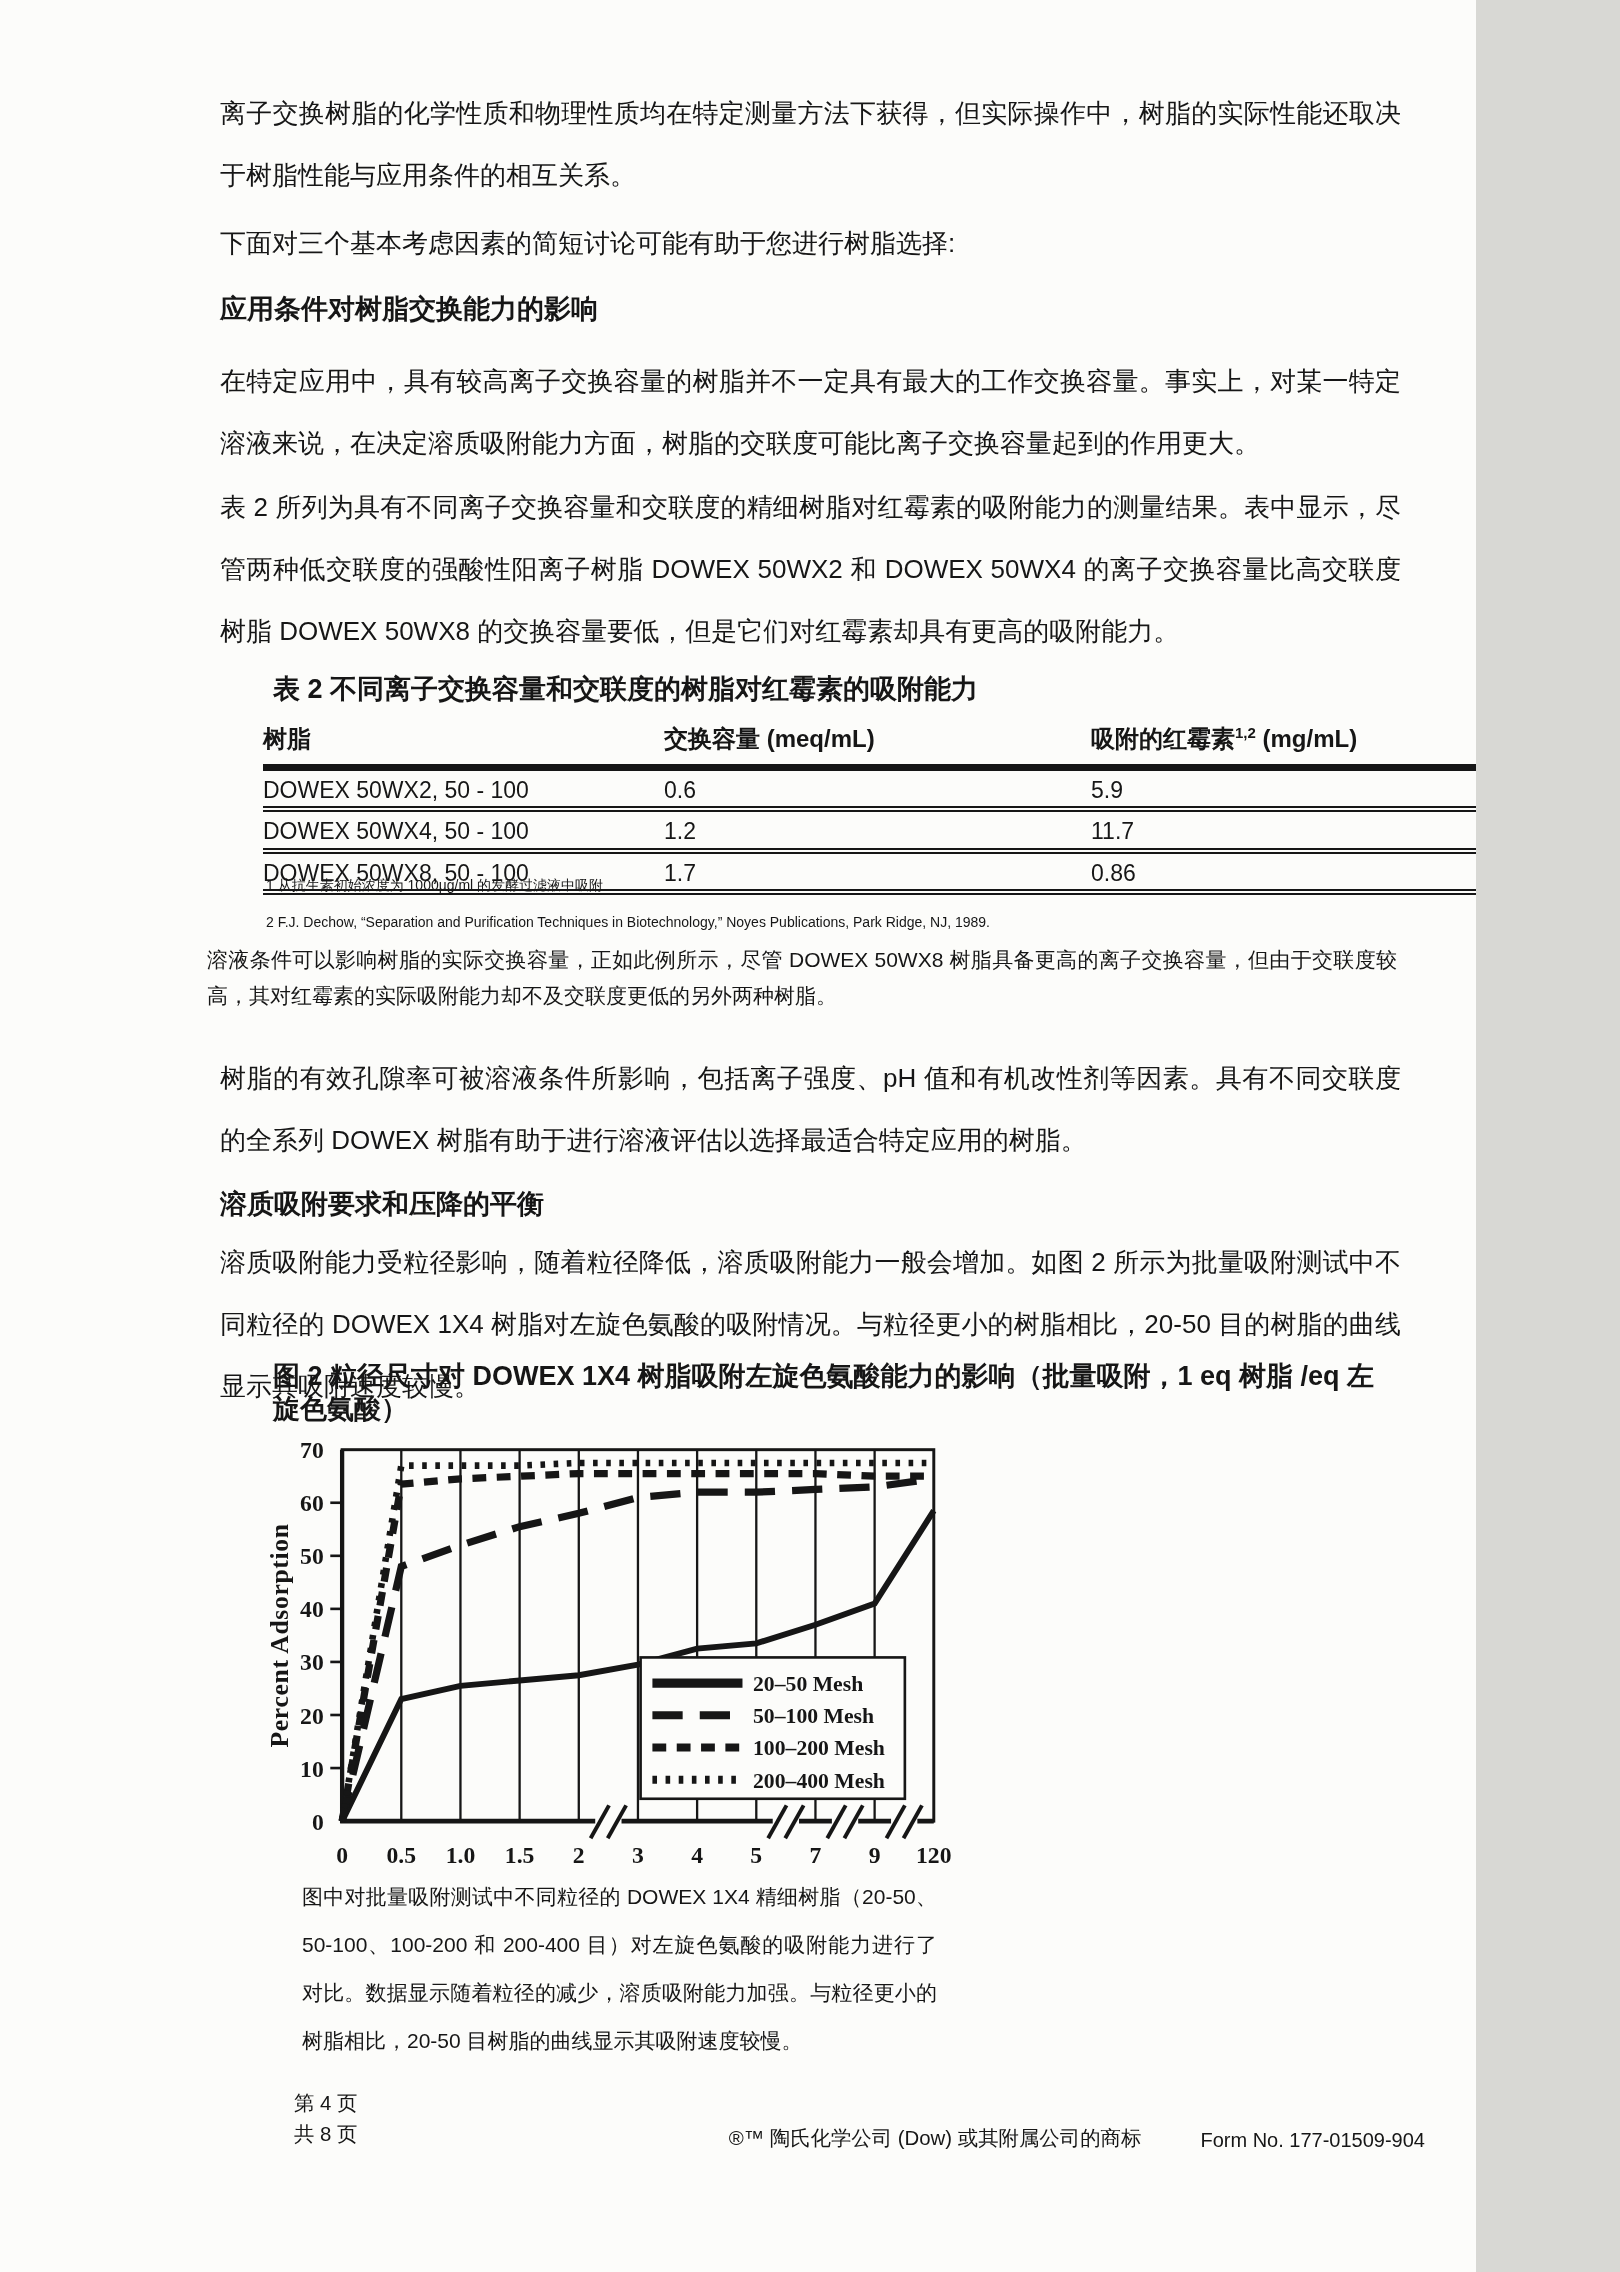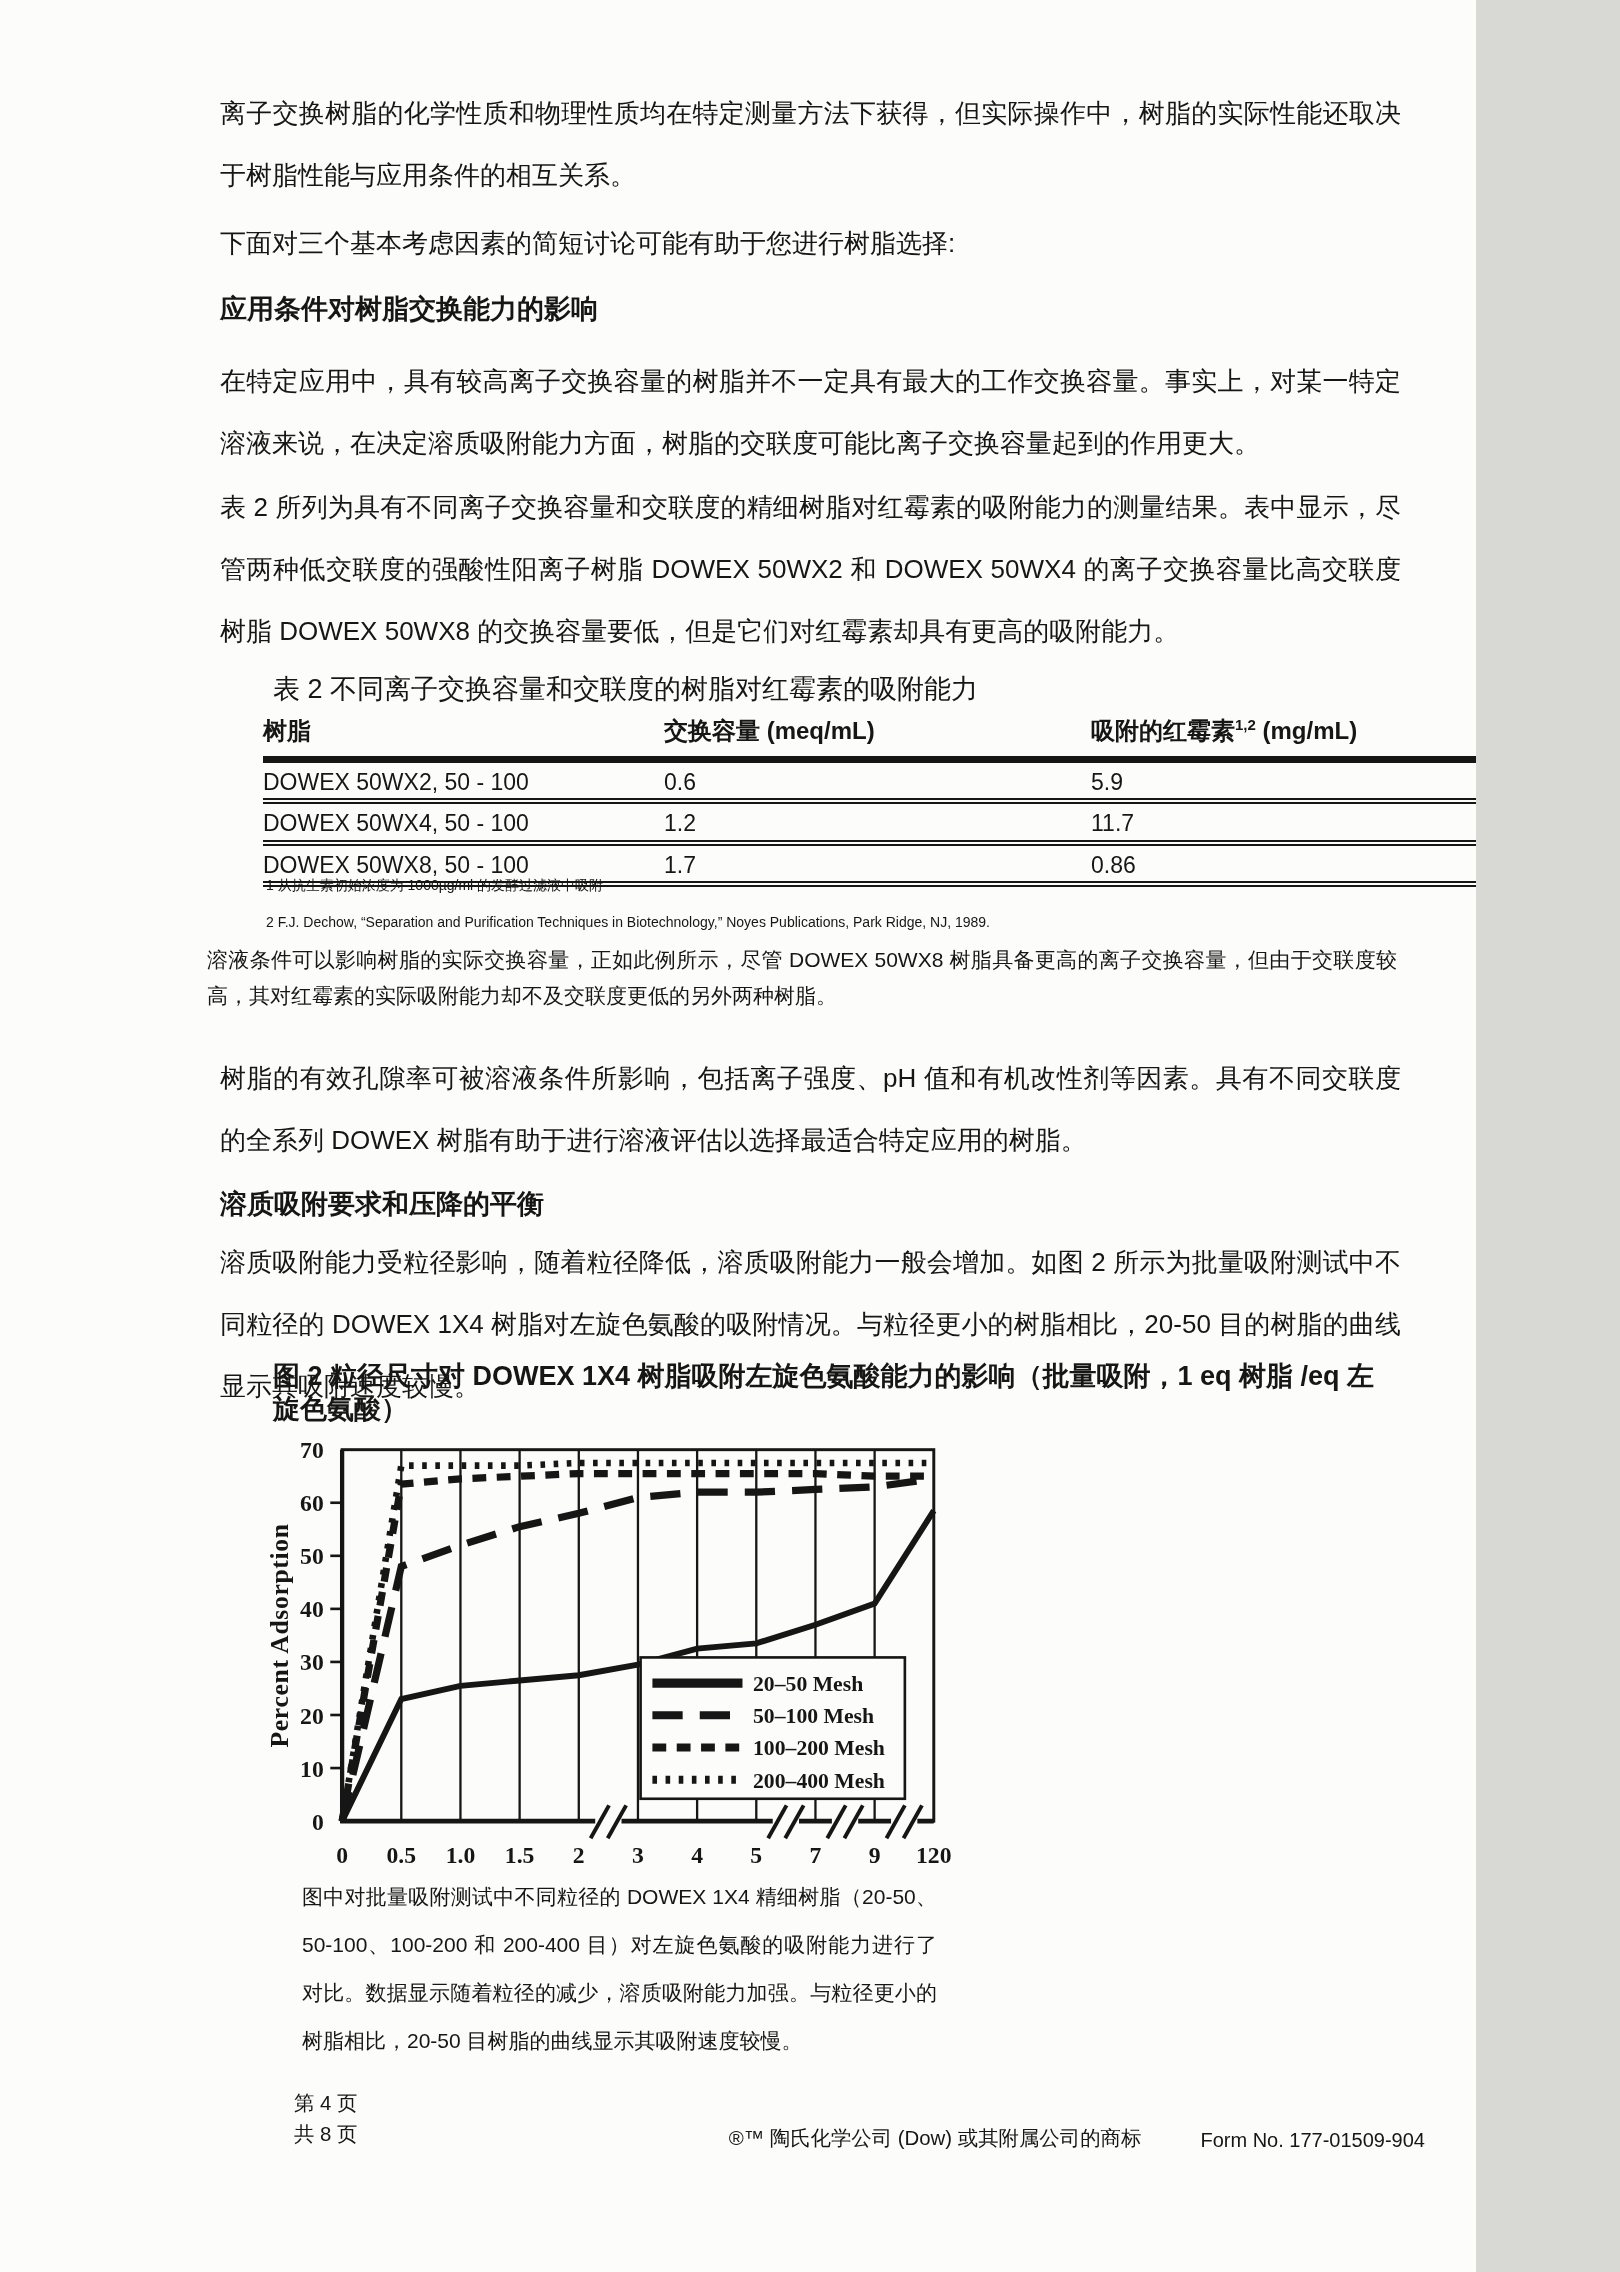--- a/index.html
+++ b/index.html
@@ -19,21 +19,21 @@
   }
   .heading{
     left:220px;right:75px;
     font-size:27px;font-weight:bold;line-height:33px;
   }
   .small-note{
     font-size:21px;line-height:36px;text-align:justify;
   }
   .footnote-line{font-size:14px;line-height:37px;}
   .tablewrap{left:263px;width:1282px;}
-  .tbl-title{font-size:27px;font-weight:normal;padding-left:10px;margin:0 0 4px 0;}
+  .tbl-title{font-size:27px;font-weight:bold;padding-left:10px;margin:0 0 12px 0;}
   table.t2{width:100%;border-collapse:collapse;table-layout:fixed;}
   table.t2 th{
     font-size:24px;font-weight:bold;text-align:left;
     padding:4px 0 9.2px 0;border-bottom:7.2px solid #161616;margin-left:22px;
   }
   table.t2 td{
     font-size:23px;line-height:26px;
     padding:6px 0 3.3px 0;border-bottom:6px double #161616;
   }
   .c1{width:401px;}

